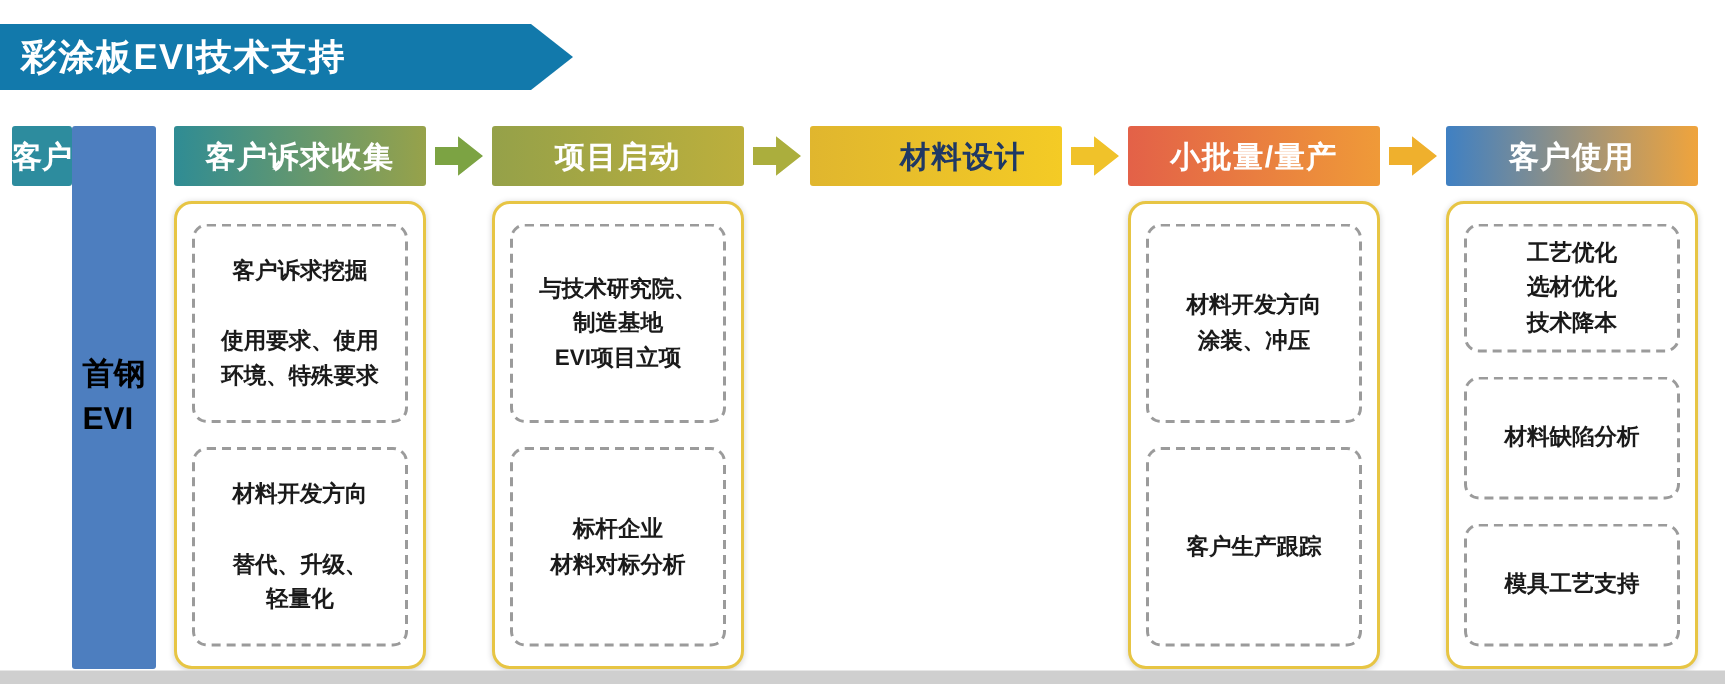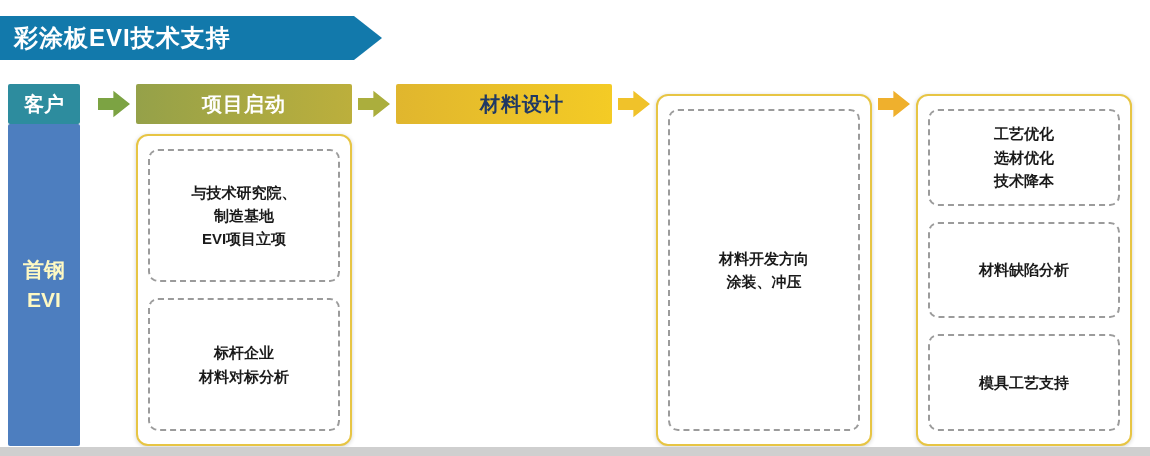--- a/index.html
+++ b/index.html
@@ -38,46 +38,46 @@
     position: absolute;
     top: 84px;
     left: 8px;
     right: 18px;
     height: 362px;
     display: flex;
     align-items: stretch;
   }
 
   .left-col {
-    width: 72px;
+    width: 96px;
     margin-right: 12px;
     display: flex;
-    flex-direction: column;
+    flex-direction: row;
   }
   .left-header {
     height: 40px;
     background: #2d8c9e;
     color: #ffffff;
     font-size: 20px;
     font-weight: 700;
     display: flex;
     align-items: center;
     justify-content: center;
     border-radius: 2px;
   }
   .evi-box {
     flex: 1;
     background: #4d7ebf;
-    color: #fef9c3;
+    color: #000000;
     font-size: 21px;
     font-weight: 700;
     display: flex;
     align-items: center;
     justify-content: center;
-    text-align: center;
+    text-align: left;
     white-space: pre-line;
     line-height: 1.45;
     border-radius: 2px;
   }
 
   .stage {
     flex: 1;
     display: flex;
     flex-direction: column;
     min-width: 0;
@@ -164,20 +164,33 @@
   </div>
 
   <div class="flow">
 
     <div class="left-col">
       <div class="left-header">客户</div>
       <div class="evi-box">首钢
 EVI</div>
     </div>
 
+    <div class="stage">
+      <div class="stage-header h1">客户诉求收集</div>
+      <div class="stage-body">
+        <div class="dashed-box">客户诉求挖掘
+
+使用要求、使用
+环境、特殊要求</div>
+        <div class="dashed-box">材料开发方向
+
+替代、升级、
+轻量化</div>
+      </div>
+    </div>
 
     <div class="arrow-cell">
       <div class="arrow a1"></div>
     </div>
 
     <div class="stage">
       <div class="stage-header h2">项目启动</div>
       <div class="stage-body">
         <div class="dashed-box">与技术研究院、
 制造基地
@@ -193,31 +206,34 @@
 
     <div class="stage">
       <div class="stage-header h3">材料设计</div>
     </div>
 
     <div class="arrow-cell">
       <div class="arrow a3"></div>
     </div>
 
     <div class="stage">
+      <div class="stage-header h4">小批量/量产</div>
       <div class="stage-body">
         <div class="dashed-box">材料开发方向
 涂装、冲压</div>
+        <div class="dashed-box">客户生产跟踪</div>
       </div>
     </div>
 
     <div class="arrow-cell">
       <div class="arrow a4"></div>
     </div>
 
     <div class="stage">
+      <div class="stage-header h5">客户使用</div>
       <div class="stage-body">
         <div class="dashed-box">工艺优化
 选材优化
 技术降本</div>
         <div class="dashed-box">材料缺陷分析</div>
         <div class="dashed-box">模具工艺支持</div>
       </div>
     </div>
 
   </div>

